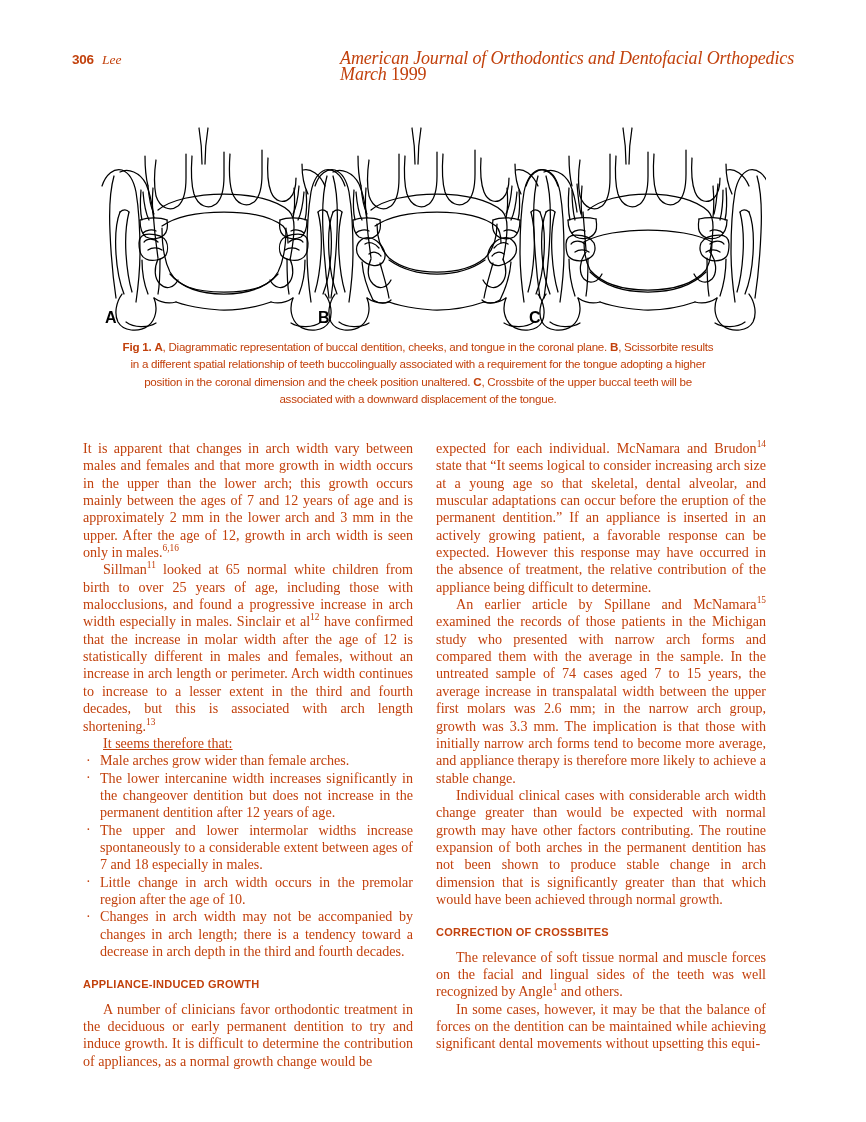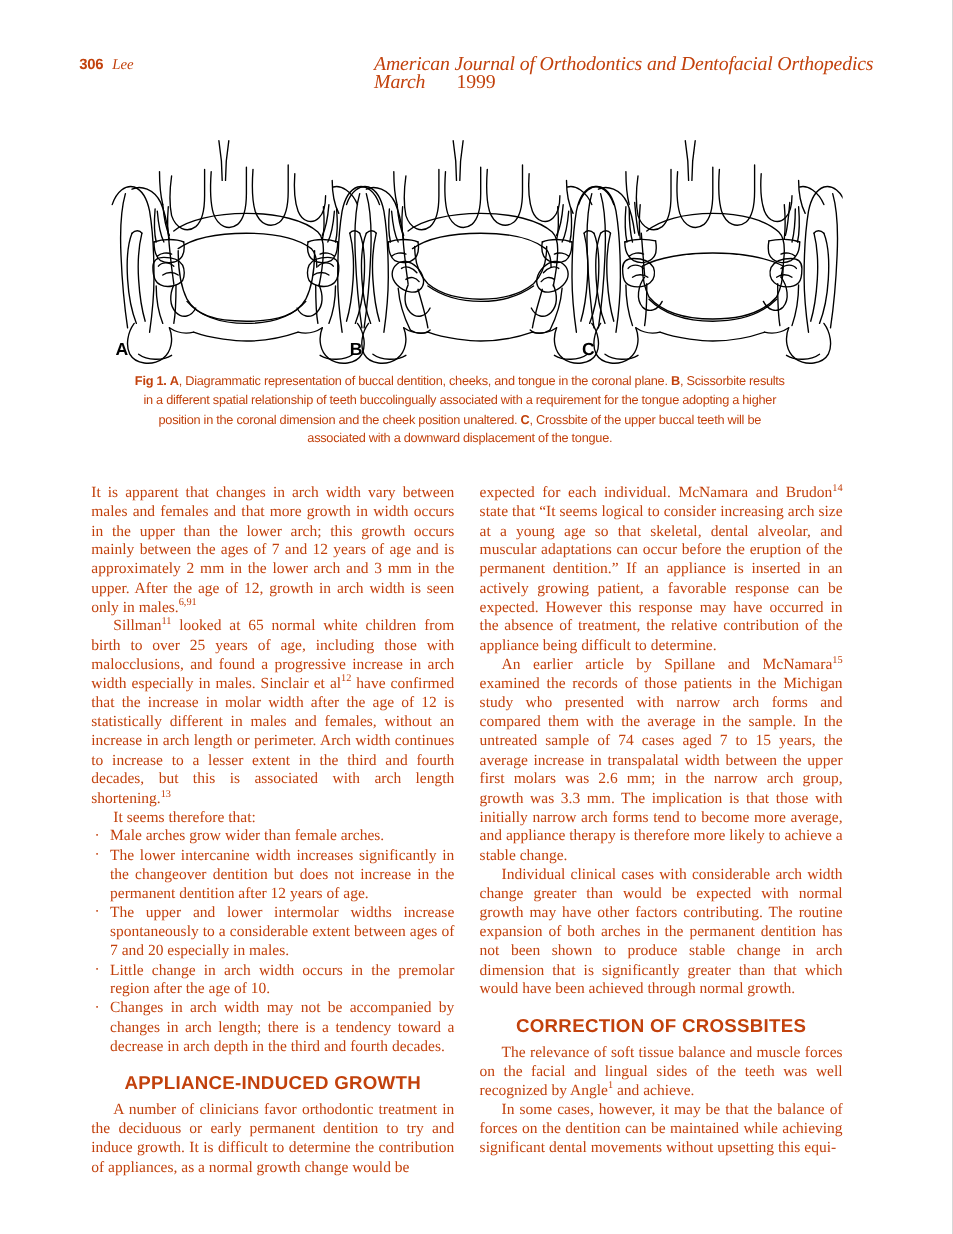--- a/index.html
+++ b/index.html
@@ -51,21 +51,20 @@
     top: 0;
     text-align: left;
     font-family: "Liberation Serif", serif;
     font-style: italic;
     font-size: 18px;
     line-height: 16px;
     letter-spacing: -0.15px;
   }
   .rh-right .rh-date-year {
     font-style: normal;
-    margin-left: 24px;
   }
 
   
   .figure-block {
     position: absolute;
     left: 96px;
     top: 126px;
     width: 670px;
   }
   .figure-art {
@@ -106,25 +105,25 @@
   .col p.noindent { text-indent: 0; }
 
   sup {
     font-size: 9.4px;
     vertical-align: super;
     line-height: 0;
   }
 
   h2.section-head {
     font-family: "Liberation Sans", sans-serif;
-    font-size: 17px;
+    font-size: 11px;
     font-weight: bold;
     letter-spacing: 0.25px;
     margin: 16px 0 7px 0;
-    text-align: center;
+    text-align: left;
     text-indent: 0;
   }
 
   ul.bullets {
     margin: 0;
     padding: 0;
     list-style: none;
   }
   ul.bullets li {
     position: relative;
@@ -133,21 +132,21 @@
     margin: 0;
   }
   ul.bullets li::before {
     content: "\00B7";
     position: absolute;
     left: 3px;
     top: -0.5px;
     font-size: 14.1px;
   }
 
-  .lead-line { text-indent: 20px; }
+  .lead-line { text-indent: 20px; text-decoration: underline; }
 </style>
 </head>
 <body>
 
 <div class="page">
 
   <div class="running-head">
     <div class="rh-left">
       <span class="rh-pageno">306</span><span class="rh-author">Lee</span>
     </div>
@@ -398,47 +397,47 @@
 
   <div class="figure-caption">
     <b>Fig 1.</b>
     <b>A</b><span>, Diagrammatic representation of buccal dentition, cheeks, and tongue in the coronal plane.</span>
     <b>B</b><span>, Scissorbite results in a different spatial relationship of teeth buccolingually associated with a requirement for the tongue adopting a higher position in the coronal dimension and the cheek position unaltered.</span>
     <b>C</b><span>, Crossbite of the upper buccal teeth will be associated with a downward displacement of the tongue.</span>
   </div>
 
   <div class="col col-left">
 
-    <p class="noindent"><span>It is apparent that changes in arch width vary between males and females and that more growth in width occurs in the upper than the lower arch; this growth occurs mainly between the ages of 7 and 12 years of age and is approximately 2 mm in the lower arch and 3 mm in the upper. After the age of 12, growth in arch width is seen only in males.</span><sup>6,91</sup></p>
+    <p class="noindent"><span>It is apparent that changes in arch width vary between males and females and that more growth in width occurs in the upper than the lower arch; this growth occurs mainly between the ages of 7 and 12 years of age and is approximately 2 mm in the lower arch and 3 mm in the upper. After the age of 12, growth in arch width is seen only in males.</span><sup>6,16</sup></p>
 
     <p><span>Sillman</span><sup>11</sup><span> looked at 65 normal white children from birth to over 25 years of age, including those with malocclusions, and found a progressive increase in arch width especially in males. Sinclair et al</span><sup>12</sup><span> have confirmed that the increase in molar width after the age of 12 is statistically different in males and females, without an increase in arch length or perimeter. Arch width continues to increase to a lesser extent in the third and fourth decades, but this is associated with arch length shortening.</span><sup>13</sup></p>
 
     <div class="lead-line">It seems therefore that:</div>
 
     <ul class="bullets">
       <li>Male arches grow wider than female arches.</li>
       <li>The lower intercanine width increases significantly in the changeover dentition but does not increase in the permanent dentition after 12 years of age.</li>
-      <li>The upper and lower intermolar widths increase spontaneously to a considerable extent between ages of 7 and 20 especially in males.</li>
+      <li>The upper and lower intermolar widths increase spontaneously to a considerable extent between ages of 7 and 18 especially in males.</li>
       <li>Little change in arch width occurs in the premolar region after the age of 10.</li>
       <li>Changes in arch width may not be accompanied by changes in arch length; there is a tendency toward a decrease in arch depth in the third and fourth decades.</li>
     </ul>
 
     <h2 class="section-head">APPLIANCE-INDUCED GROWTH</h2>
 
     <p>A number of clinicians favor orthodontic treatment in the deciduous or early permanent dentition to try and induce growth. It is difficult to determine the contribution of appliances, as a normal growth change would be</p>
   </div>
 
   <div class="col col-right">
 
     <p class="noindent"><span>expected for each individual. McNamara and Brudon</span><sup>14</sup><span> state that “It seems logical to consider increasing arch size at a young age so that skeletal, dental alveolar, and muscular adaptations can occur before the eruption of the permanent dentition.” If an appliance is inserted in an actively growing patient, a favorable response can be expected. However this response may have occurred in the absence of treatment, the relative contribution of the appliance being difficult to determine.</span></p>
 
     <p><span>An earlier article by Spillane and McNamara</span><sup>15</sup><span> examined the records of those patients in the Michigan study who presented with narrow arch forms and compared them with the average in the sample. In the untreated sample of 74 cases aged 7 to 15 years, the average increase in transpalatal width between the upper first molars was 2.6 mm; in the narrow arch group, growth was 3.3 mm. The implication is that those with initially narrow arch forms tend to become more average, and appliance therapy is therefore more likely to achieve a stable change.</span></p>
 
     <p>Individual clinical cases with considerable arch width change greater than would be expected with normal growth may have other factors contributing. The routine expansion of both arches in the permanent dentition has not been shown to produce stable change in arch dimension that is significantly greater than that which would have been achieved through normal growth.</p>
 
     <h2 class="section-head">CORRECTION OF CROSSBITES</h2>
 
-    <p><span>The relevance of soft tissue balance and muscle forces on the facial and lingual sides of the teeth was well recognized by Angle</span><sup>1</sup><span> and achieve.</span></p>
+    <p><span>The relevance of soft tissue normal and muscle forces on the facial and lingual sides of the teeth was well recognized by Angle</span><sup>1</sup><span> and others.</span></p>
 
     <p>In some cases, however, it may be that the balance of forces on the dentition can be maintained while achieving significant dental movements without upsetting this equi-</p>
   </div>
 
 </div>
 
 </body></html>

